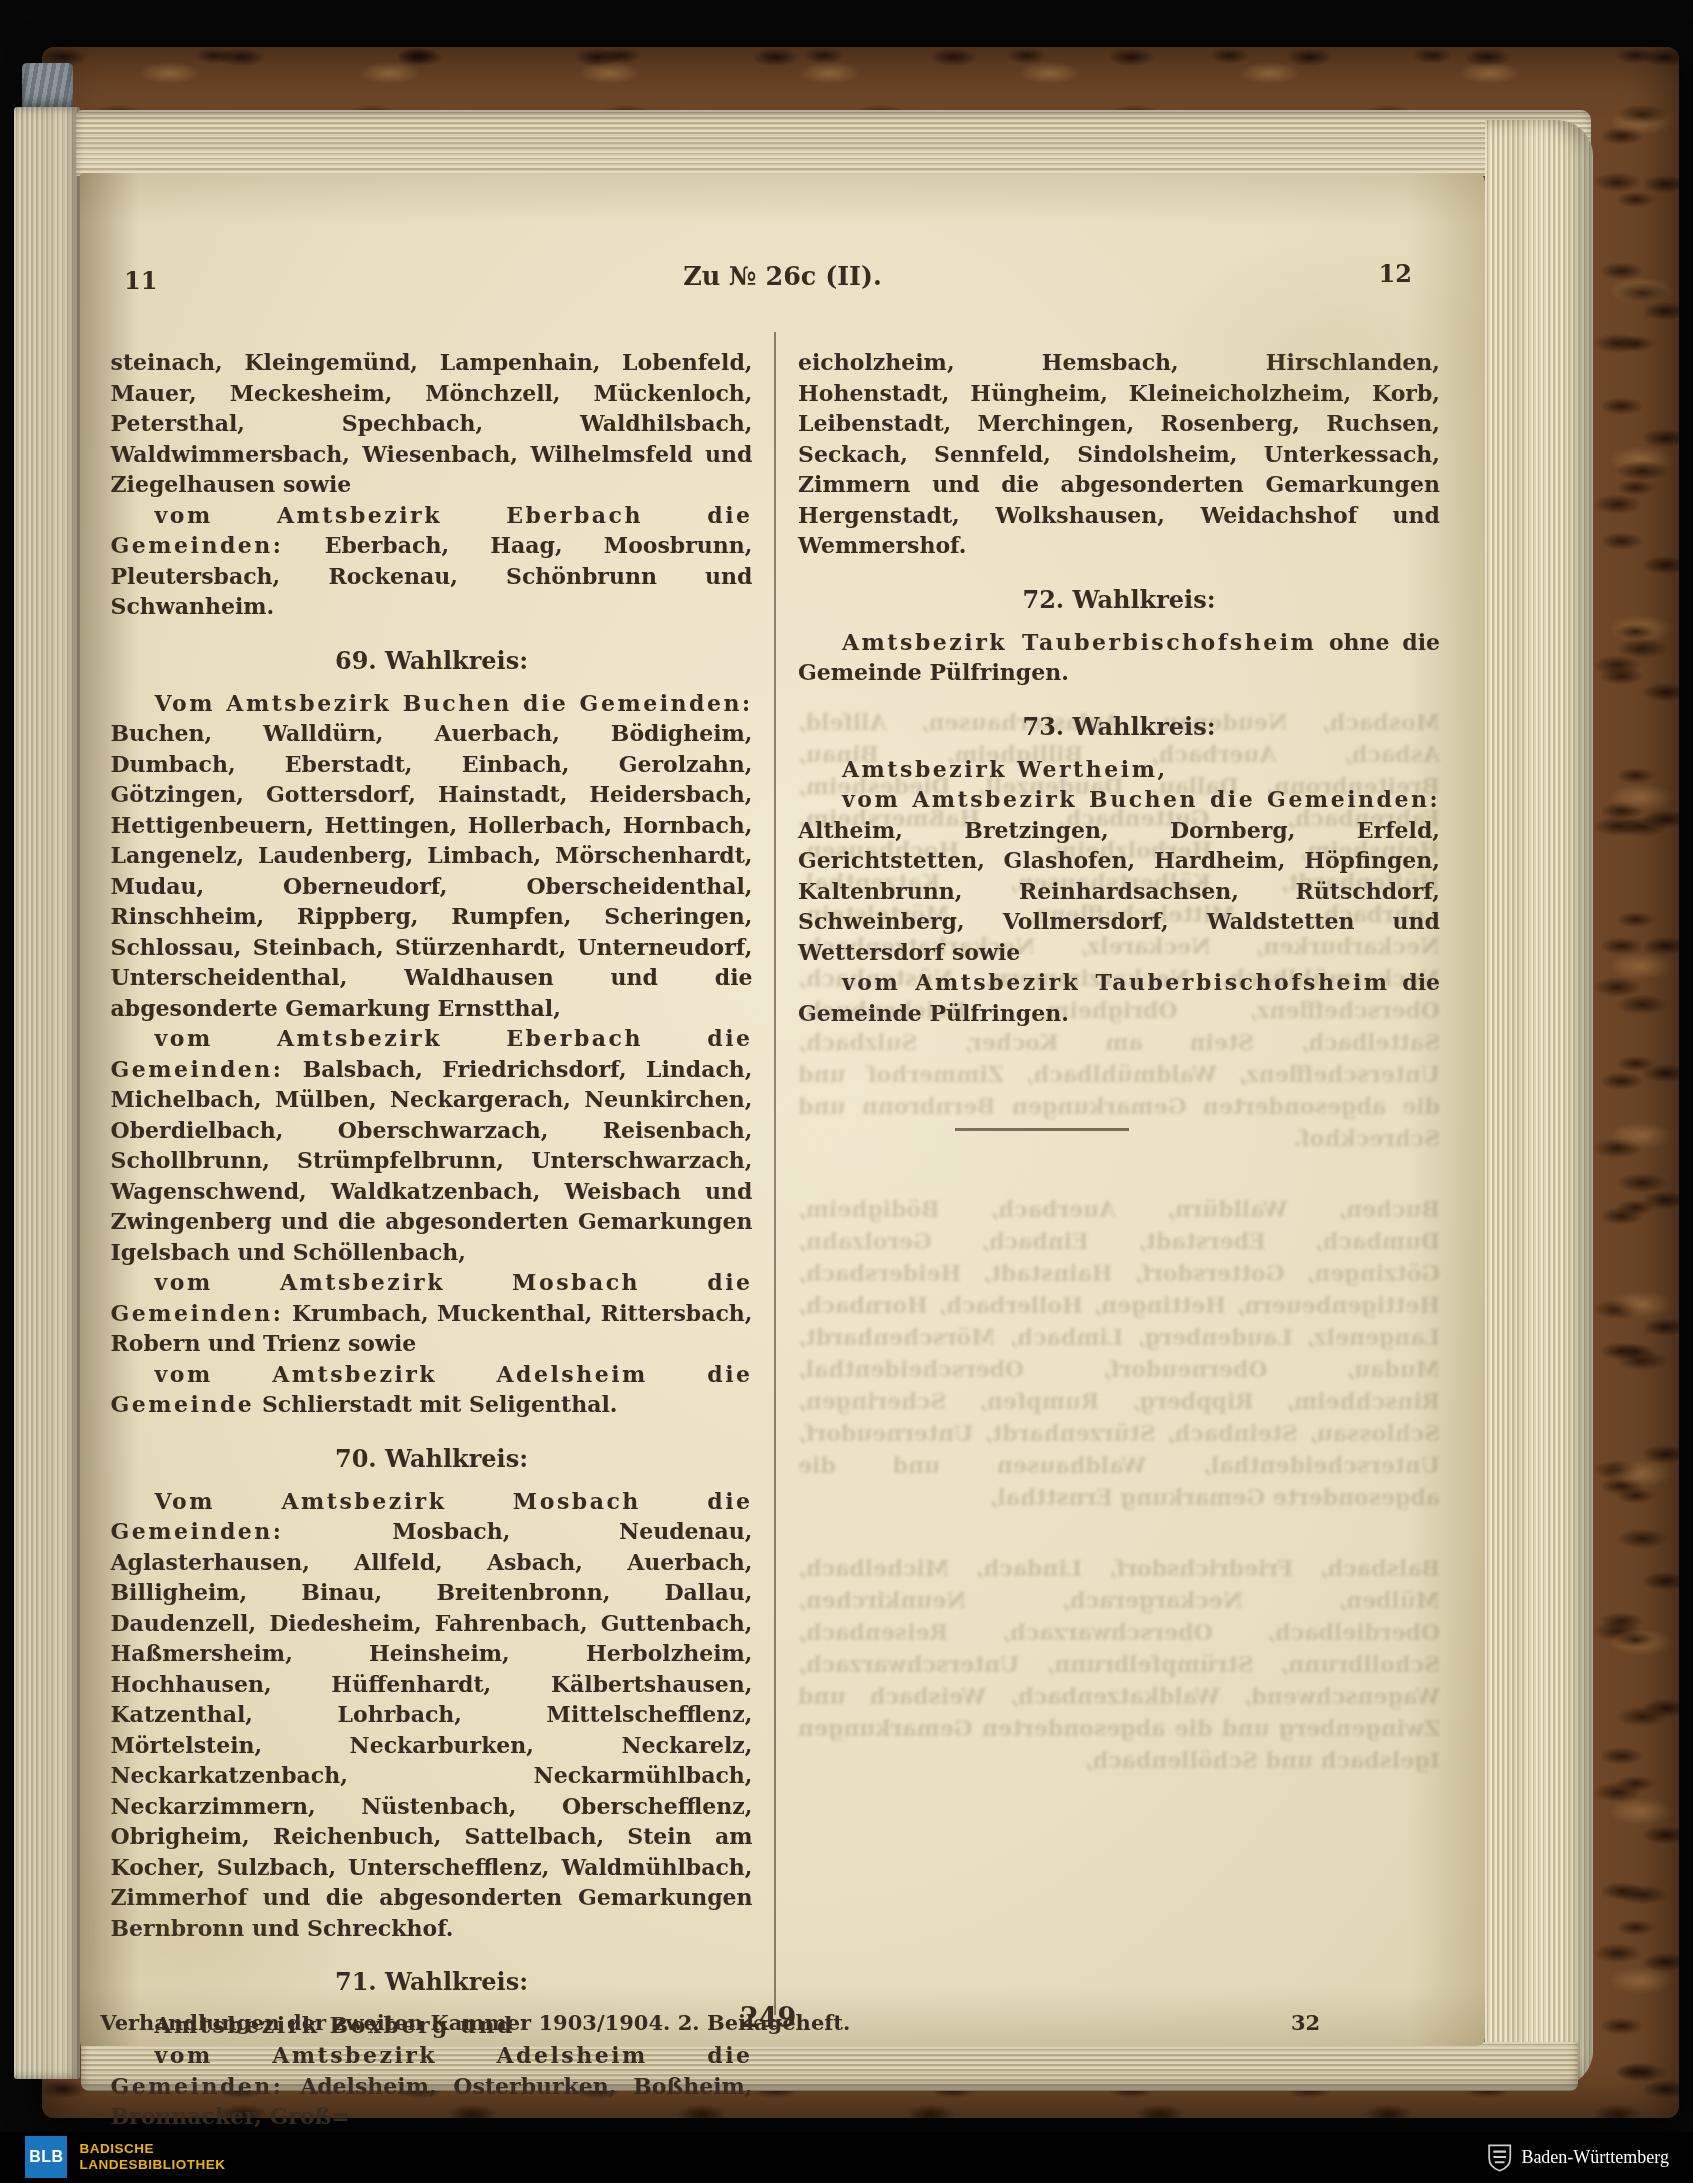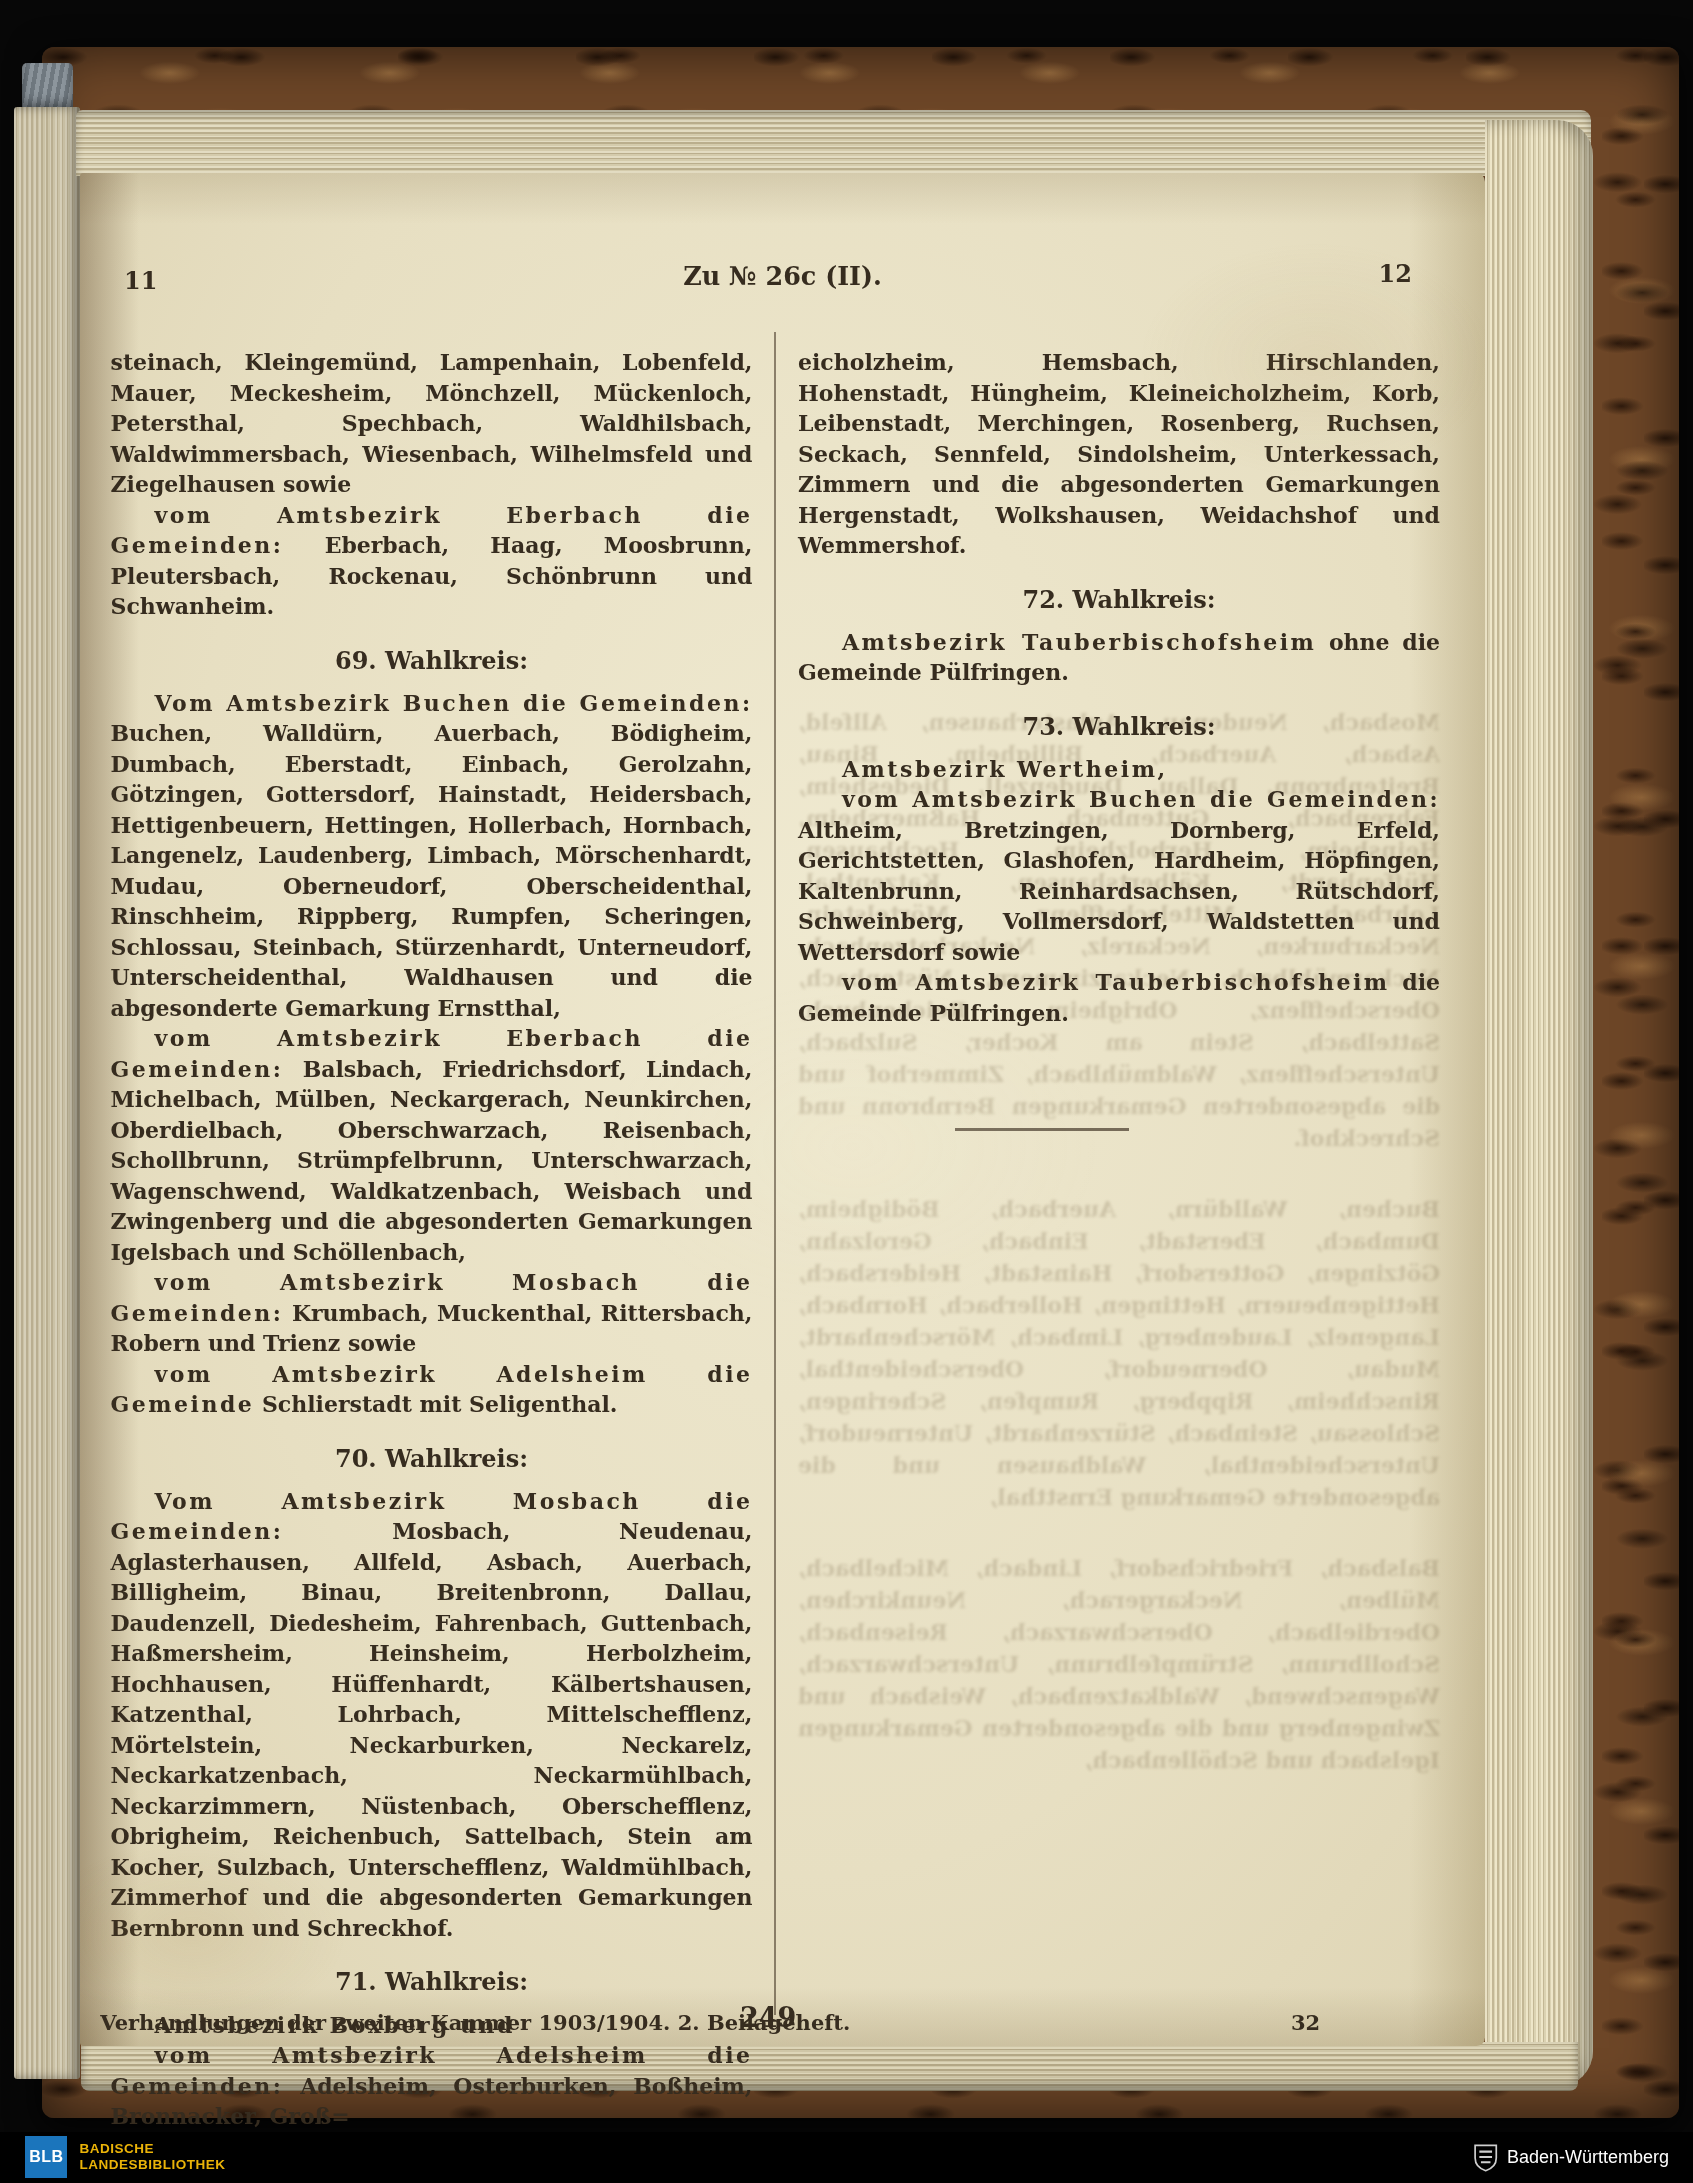--- a/index.html
+++ b/index.html
@@ -74,21 +74,21 @@
   .footer-left{position:absolute;left:20.3px;top:1837px;font-size:21px;font-weight:bold;}
   .footer-center{position:absolute;left:660px;top:1829px;font-size:27px;font-weight:bold;}
   .footer-right{position:absolute;left:1211px;top:1837px;font-size:21px;font-weight:bold;}
   
   .bottombar{position:absolute;left:0;top:2132px;width:1693px;height:51px;background:#000;
     font-family:"Liberation Sans", sans-serif;}
   .blb{position:absolute;left:25.4px;top:4.2px;display:flex;align-items:center;gap:12px;}
   .blb-logo{width:42px;height:42px;background:#1b75bc;color:#fff;display:flex;align-items:center;
     justify-content:center;font-weight:bold;font-size:16px;letter-spacing:0.4px;}
   .blb-name{color:#eab308;font-size:13.5px;font-weight:bold;line-height:16px;letter-spacing:0.5px;}
-  .bw{position:absolute;right:24px;top:11px;display:flex;align-items:center;gap:8.5px;color:#fff;}
+  .bw{position:absolute;right:24px;top:11px;display:flex;align-items:center;gap:8.5px;color:#fff;font-family:Liberation Serif, serif;}
   .bw span{font-size:18px;}
 </style>
 </head>
 <body>
 
 <div class="stage">
   <div>
     <div class="cover"></div>
     <div class="bookmark"></div>
     <div class="edge edge-left"></div>

